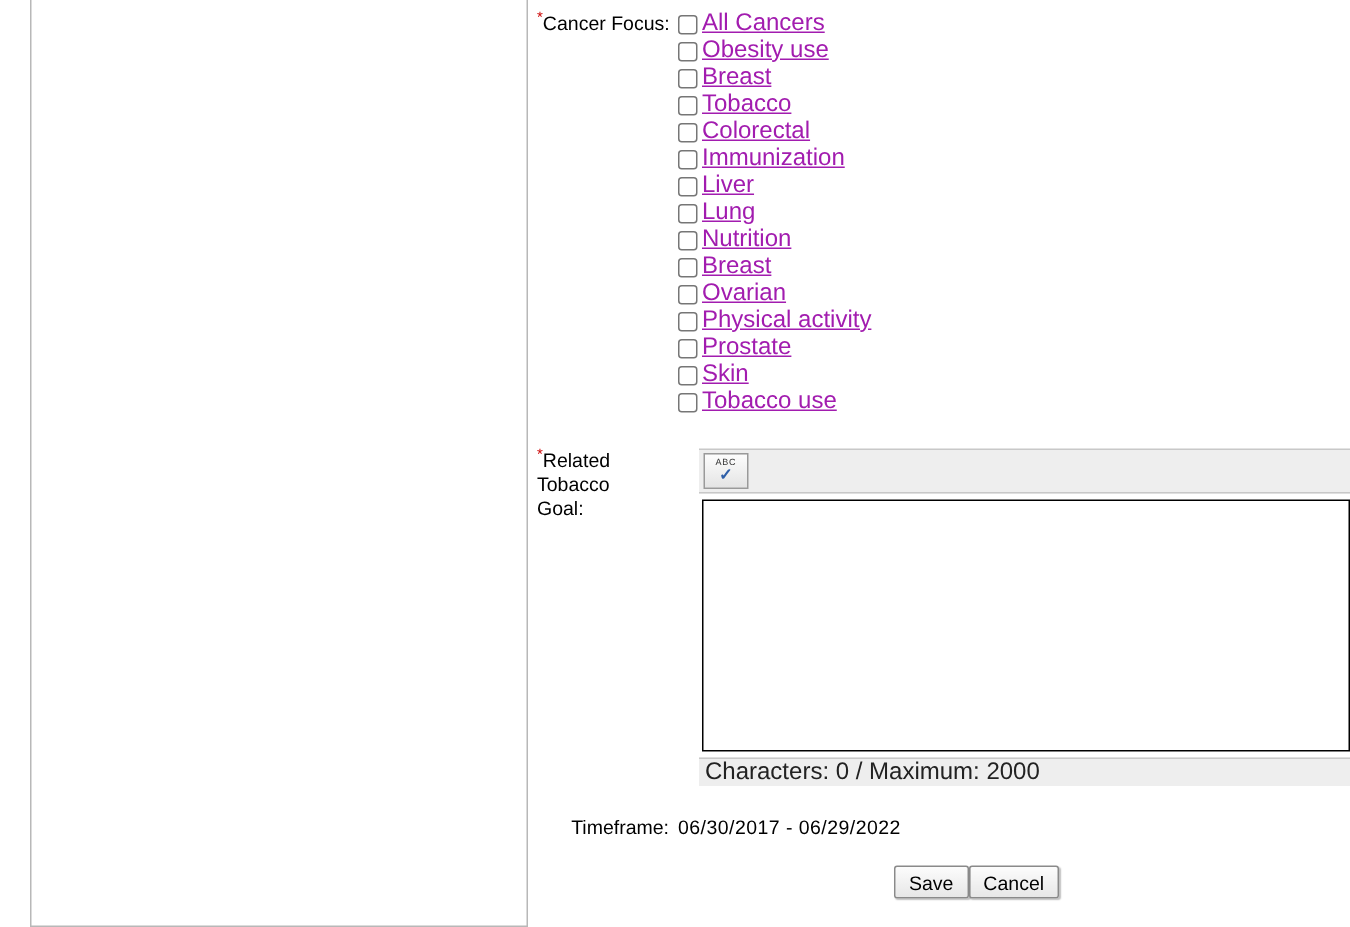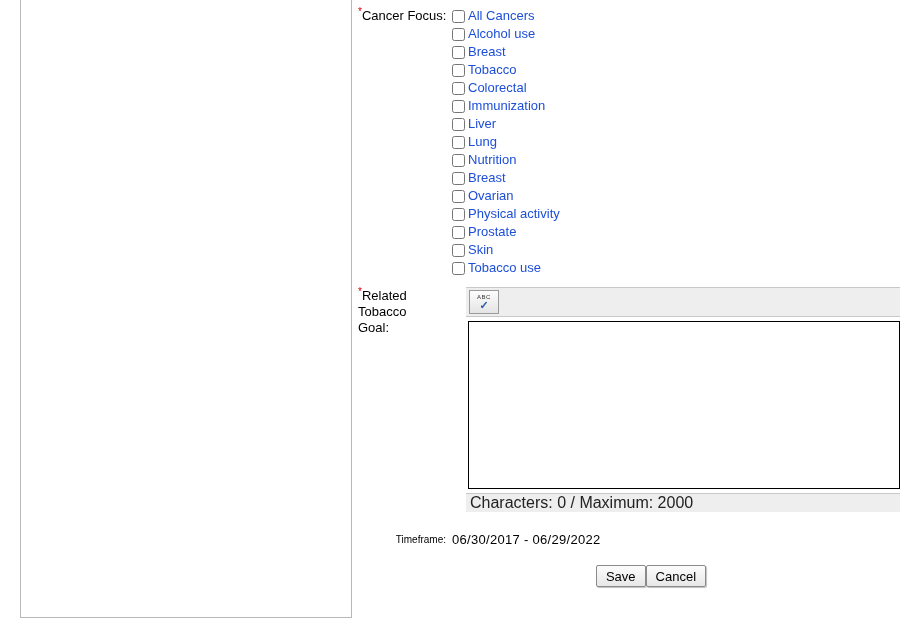--- a/index.html
+++ b/index.html
@@ -76,26 +76,27 @@
     align-items: center;
     height: 18px;
     line-height: 18px;
   }
   .chk-item input[type=checkbox] {
     margin: 0 3px 0 0;
     width: 13px;
     height: 13px;
   }
   .chk-label {
-    font-size: 13px;
-    color: #1d4ed8;
-  }
-
-  
-  .goal-row { margin-top: 10px; gap: 38px; }
+    font-size: 16px;
+    color: #a21caf;
+    text-decoration: underline;
+  }
+
+  
+  .goal-row { margin-top: 22px; gap: 38px; }
   .goal-label {
     width: 100px;
     padding-left: 6px;
     box-sizing: border-box;
     line-height: 16px;
     font-size: 13px;
   }
   .editor {
     position: relative;
     width: 440px;
@@ -169,21 +170,21 @@
   .timeframe-row {
     margin-top: 20px;
     display: flex;
     align-items: center;
   }
   .timeframe-label {
     width: 100px;
     box-sizing: border-box;
     text-align: right;
     padding-right: 6px;
-    font-size: 10px;
+    font-size: 13px;
   }
   .timeframe-value {
     font-size: 13px;
     letter-spacing: 0.3px;
   }
 
   
   .button-row {
     margin-top: 18px;
     display: flex;
@@ -220,21 +221,21 @@
         <span class="req-star">*</span><span>Cancer Focus:</span>
       </div>
       <div class="field-cell">
 
         <div class="chk-item">
           <input type="checkbox" style="">
           <span class="chk-label">All Cancers</span>
         </div>
         <div class="chk-item">
           <input type="checkbox" style="">
-          <span class="chk-label">Alcohol use</span>
+          <span class="chk-label">Obesity use</span>
         </div>
         <div class="chk-item">
           <input type="checkbox" style="">
           <span class="chk-label">Breast</span>
         </div>
         <div class="chk-item">
           <input type="checkbox" style="">
           <span class="chk-label">Tobacco</span>
         </div>
         <div class="chk-item">

